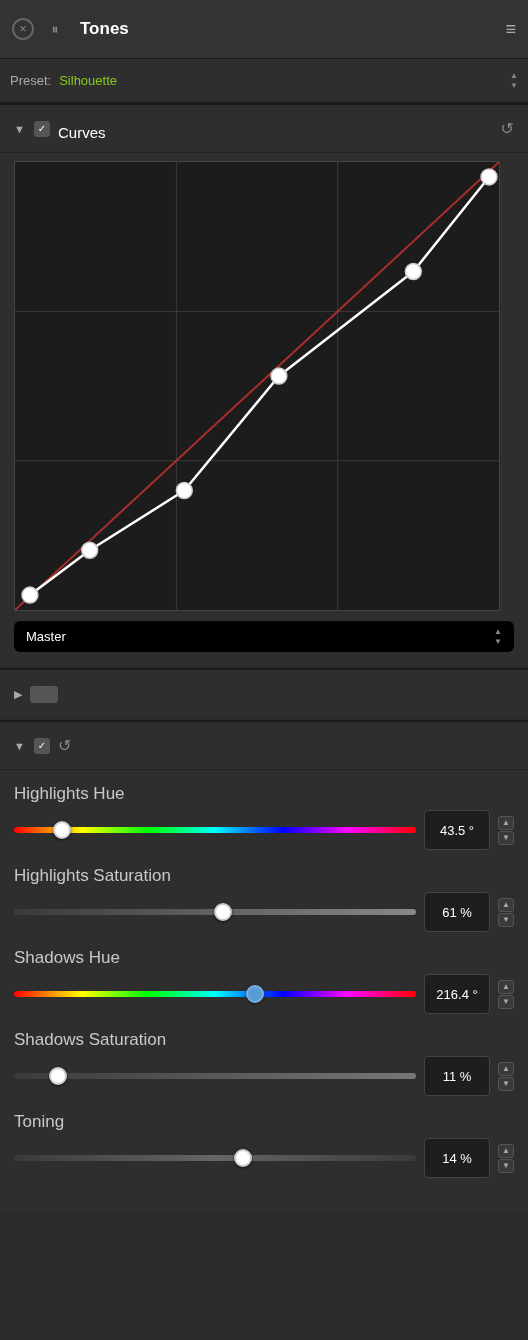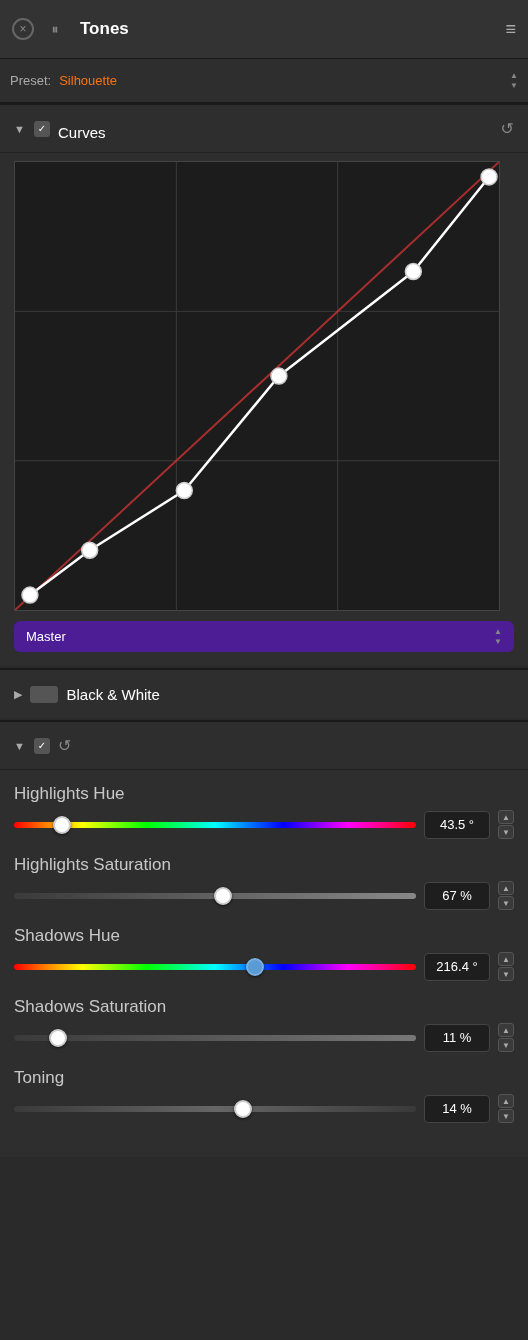--- a/index.html
+++ b/index.html
@@ -53,21 +53,21 @@
       border-bottom: 1px solid #1a1a1a;
     }
     .preset-label {
       color: #aaa;
       margin-right: 8px;
     }
     .preset-select {
       flex: 1;
       background: transparent;
       border: none;
-      color: #f97316;
+      color: #84cc16;
       font-size: 13px;
       outline: none;
       cursor: pointer;
     }
     .preset-chevrons {
       display: flex; flex-direction: column; align-items: center;
       color: #888; font-size: 8px; line-height: 1.2;
     }
 
     
@@ -127,21 +127,21 @@
     }
     .curves-svg {
       position: absolute;
       top: 0; left: 0;
       width: 100%; height: 100%;
     }
     .curves-dropdown {
       display: flex;
       align-items: center;
       margin-top: 10px;
-      background: #4c1d95;
+      background: #000000;
       border-radius: 6px;
       padding: 6px 12px;
       cursor: pointer;
     }
     .curves-dropdown-label {
       flex: 1;
       color: #fff;
       font-size: 13px;
     }
     .curves-dropdown-chevrons {
@@ -250,21 +250,21 @@
       background: linear-gradient(to right, #3a3a3a 0%, #777 100%);
     }
 
     
     .balance-track {
       background: linear-gradient(to right, #3a3a3a 0%, #666 50%, #3a3a3a 100%);
     }
 
     .value-box {
       width: 66px;
-      height: 28px;
+      height: 40px;
       background: #1e1e1e;
       border: 1px solid #444;
       border-radius: 4px;
       display: flex; align-items: center; justify-content: center;
       color: #fff;
       font-size: 13px;
     }
     .value-spinners {
       display: flex; flex-direction: column; gap: 1px;
     }
@@ -349,21 +349,20 @@
     </div>
   </div>
 </div>
 
 <div class="divider"></div>
 
 <div class="bw-section">
   <div class="bw-header">
     <span class="bw-chevron">▶</span>
     <div class="bw-checkbox"></div>
-    <span class="bw-title">Black &amp; White</span>
   </div>
 </div>
 
 <div class="divider"></div>
 
 <div class="section">
   <div class="section-header">
     <span class="section-chevron">▼</span>
     <div class="section-checkbox">✓</div>
     <span class="section-reset">↺</span>
@@ -385,21 +384,21 @@
       </div>
     </div>
 
     <div class="slider-group">
       <div class="slider-label">Highlights Saturation</div>
       <div class="slider-row">
         <div class="slider-track-wrap">
           <div class="slider-track sat-track"></div>
           <div class="slider-thumb" style="left: 52%;"></div>
         </div>
-        <div class="value-box">67 %</div>
+        <div class="value-box">61 %</div>
         <div class="value-spinners">
           <div class="spinner-btn">▲</div>
           <div class="spinner-btn">▼</div>
         </div>
       </div>
     </div>
 
     <div class="slider-group">
       <div class="slider-label">Shadows Hue</div>
       <div class="slider-row">

